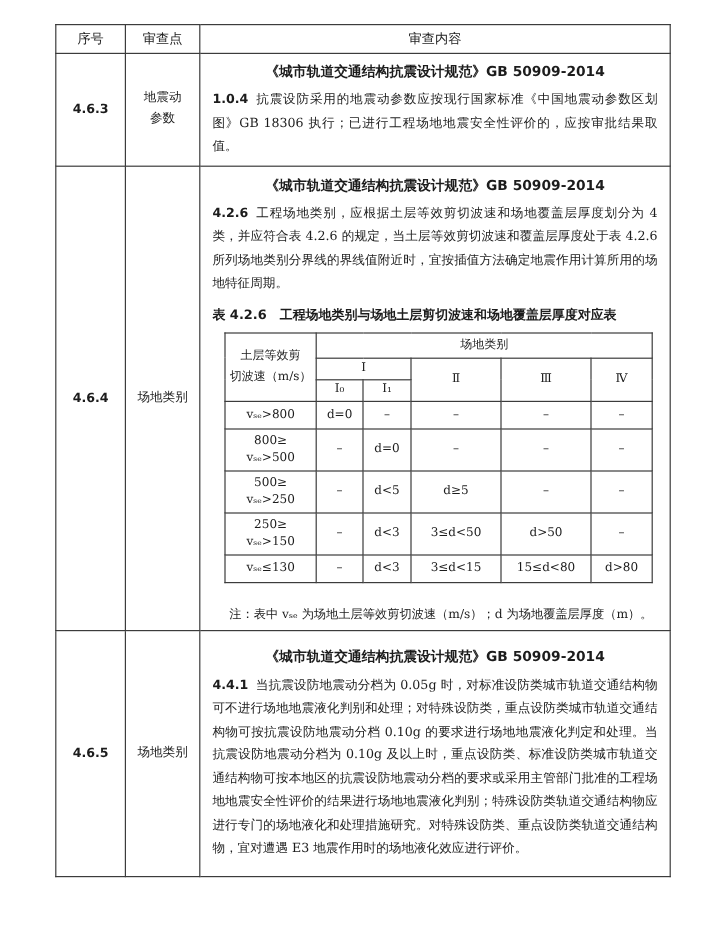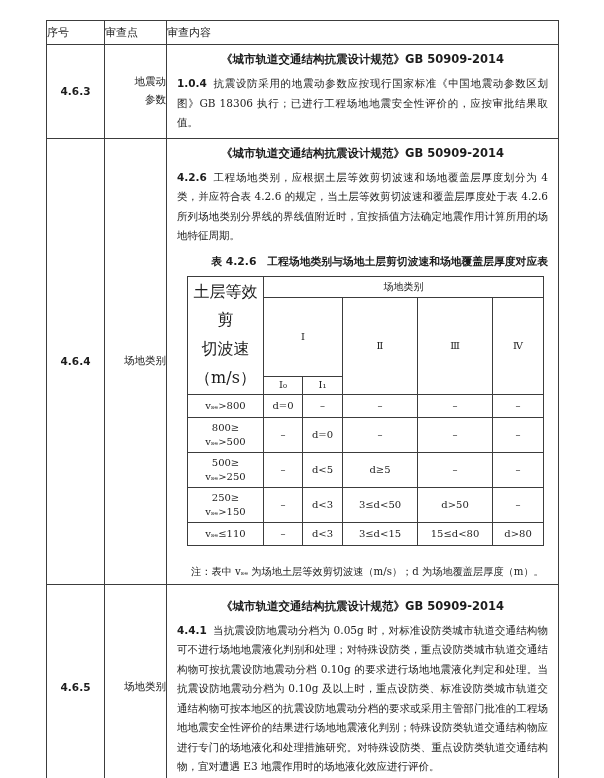--- a/index.html
+++ b/index.html
@@ -22,31 +22,31 @@
     table-layout: fixed;
   }
   table.review td, table.review th {
     border: 1px solid #3c3c3c;
     vertical-align: middle;
   }
   table.review th {
     height: 24px;
     font-weight: normal;
     font-size: 11px;
-    text-align: left;
+    text-align: center;
   }
   td.id-cell {
     text-align: center;
     font-weight: bold;
     font-family: "DejaVu Sans", "Liberation Sans", sans-serif;
     font-size: 10.5px;
     margin-top: 31px;
   }
   td.point-cell {
-    text-align: right;
+    text-align: center;
     white-space: pre-line;
     line-height: 1.7;
   }
   td.content-cell {
     vertical-align: top;
     padding: 7px 10px 5px 10px;
   }
   .spec-heading {
     text-align: center;
     font-weight: bold;
@@ -59,21 +59,21 @@
     line-height: 19.5px;
   }
   .clause .no {
     font-weight: bold;
     font-family: "DejaVu Sans", "Liberation Sans", sans-serif;
     margin-right: 6px;
   }
 
   
   .it-title {
-    text-align: right;
+    text-align: left;
     font-weight: bold;
     font-size: 10.8px;
     font-family: "DejaVu Sans", "Liberation Sans", sans-serif;
     margin: 9px 0 7px 0;
   }
   table.it {
     border-collapse: collapse;
     table-layout: fixed;
     width: 356px;
     margin-left: 10px;
@@ -82,21 +82,21 @@
   table.it td {
     border: 1px solid #3c3c3c;
     text-align: center;
     vertical-align: middle;
     padding: 1px 1px;
     line-height: 1.35;
   }
   table.it td.corner {
     white-space: pre-line;
     line-height: 1.8;
-    font-size: 16px;
+    font-size: 10px;
   }
   table.it .lbl { white-space: pre-line; }
   table.it tr.hr1 td { height: 21px; }
   table.it tr.hr2 td { height: 18px; }
   table.it tr.hr3 td { height: 18px; margin-top: 34px; }
   table.it tr.single td { height: 23px; }
   table.it tr.double td { height: 35px; }
   .it-note {
     margin: 19px 0 0 14px;
     font-size: 10.2px;
@@ -208,21 +208,21 @@
           <tr class="double">
             <td class="lbl">250≥
 vₛₑ&gt;150</td>
             <td>–</td>
             <td>d&lt;3</td>
             <td>3≤d&lt;50</td>
             <td>d&gt;50</td>
             <td>–</td>
           </tr>
           <tr class="single">
-            <td class="lbl">vₛₑ≤110</td>
+            <td class="lbl">vₛₑ≤130</td>
             <td>–</td>
             <td>d&lt;3</td>
             <td>3≤d&lt;15</td>
             <td>15≤d&lt;80</td>
             <td>d&gt;80</td>
           </tr>
         </tbody>
             </table>
 
         <div class="it-note">注：表中 vₛₑ 为场地土层等效剪切波速（m/s）；d 为场地覆盖层厚度（m）。</div>

